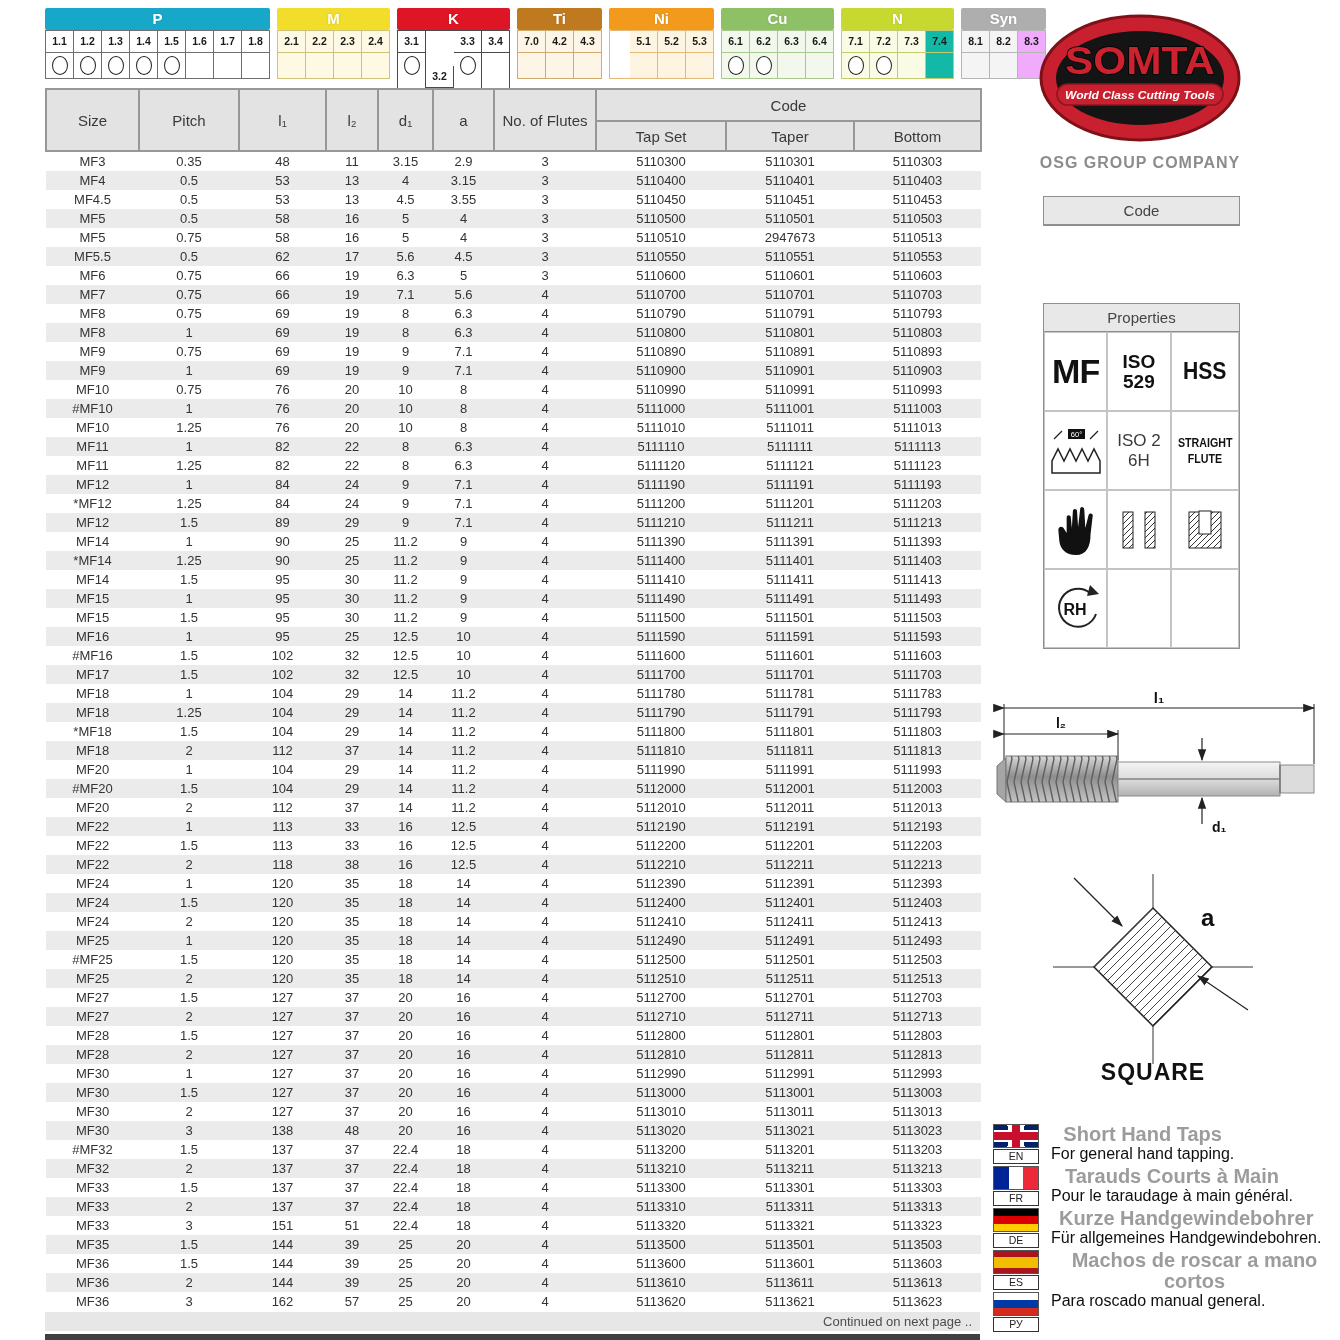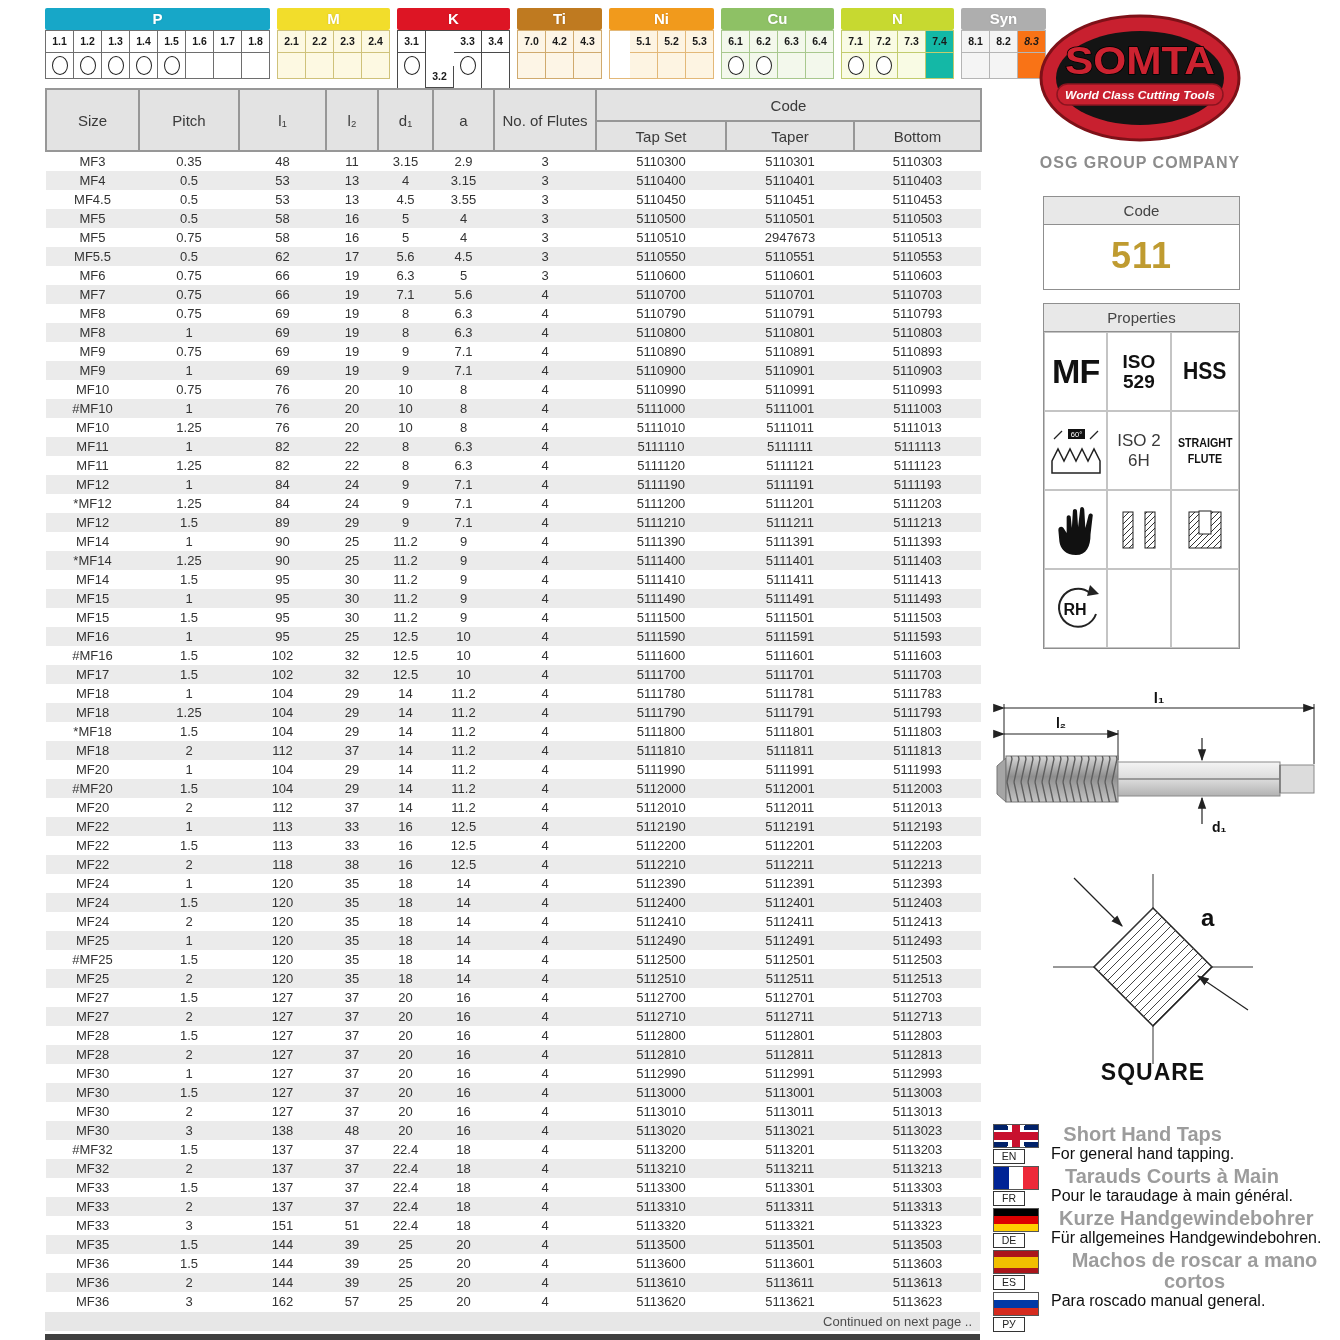--- a/index.html
+++ b/index.html
@@ -47,21 +47,21 @@
   .p-iso2{font-size:17px;color:#3a3a3a;line-height:1.15;}
   .p-flute{font-size:13px;font-weight:bold;color:#111;transform:scaleX(.82);line-height:1.2;white-space:nowrap;}
 
   .tap-drawing{position:absolute;left:2px;top:690px;}
   .square-drawing{position:absolute;left:48px;top:852px;}
 
   .langs{position:absolute;left:3px;top:1124px;display:flex;flex-direction:column;gap:2px;width:345px;}
   .lang-item{display:flex;gap:12px;align-items:flex-start;height:40px;}
   .flag-col{width:46px;flex:0 0 46px;}
   .flag{width:46px;height:24px;border:1px solid #555;box-sizing:border-box;}
-  .flag-label{width:32px;height:15px;border:1px solid #333;font-size:10.5px;line-height:13px;text-align:center;margin-top:1px;box-sizing:border-box;color:#222;background:#fff;}
+  .flag-label{width:46px;height:15px;border:1px solid #333;font-size:10.5px;line-height:13px;text-align:center;margin-top:1px;box-sizing:border-box;color:#222;background:#fff;}
   .lang-title{font-size:20px;font-weight:bold;color:#9c9c9c;line-height:1.05;text-align:center;}
   .lang-sub{font-size:16px;color:#0f0f0f;line-height:1.15;}
 
   .flag-uk{background:
     linear-gradient(to right, transparent 40%, #c8102e 40%, #c8102e 60%, transparent 60%),
     linear-gradient(to bottom, transparent 33%, #c8102e 33%, #c8102e 67%, transparent 67%),
     linear-gradient(to right, transparent 32%, #fff 32%, #fff 68%, transparent 68%),
     linear-gradient(to bottom, transparent 22%, #fff 22%, #fff 78%, transparent 78%),
     linear-gradient(60deg, transparent 45%, #fff 45%, #fff 55%, transparent 55%),
     linear-gradient(-60deg, transparent 45%, #fff 45%, #fff 55%, transparent 55%),
@@ -260,21 +260,21 @@
         <div class="mat-head" style="background: rgb(174, 174, 174);">Syn</div>
         <div class="mat-cells" style="border-color: rgb(181, 181, 181);">
           <div class="mat-cell" style="border-color: rgb(181, 181, 181); background: rgb(244, 244, 244);">
             <div class="mat-num">8.1</div>
             <div class="mat-cir"></div>
           </div>
           <div class="mat-cell" style="border-color: rgb(181, 181, 181); background: rgb(244, 244, 244);">
             <div class="mat-num">8.2</div>
             <div class="mat-cir"></div>
           </div>
-          <div class="mat-cell" style="border-color: rgb(181, 181, 181); background: #f97316; font-style: italic;">
+          <div class="mat-cell" style="border-color: rgb(181, 181, 181); background: #f0abfc;">
             <div class="mat-num">8.3</div>
             <div class="mat-cir"></div>
           </div>
         </div>
       </div>
     </div>
 
   <div class="main-table">
     <table>
       <colgroup>
@@ -1053,21 +1053,20 @@
         <ellipse cx="105" cy="64" rx="84" ry="47" fill="#141414"></ellipse>
         <text x="105" y="60" text-anchor="middle" font-size="38" font-weight="bold" font-family="Liberation Sans, DejaVu Sans, sans-serif" fill="#cc2230" stroke="#000" stroke-width="1.4" paint-order="stroke" textLength="150" lengthAdjust="spacingAndGlyphs">SOMTA</text>
         <rect x="22" y="70" width="166" height="21" rx="10.5" fill="#c8202f" stroke="#8c1420" stroke-width="1.5"></rect>
         <text x="105" y="85" text-anchor="middle" font-size="11.5" font-weight="bold" font-style="italic" fill="#fff" font-family="Liberation Sans, DejaVu Sans, sans-serif" textLength="150" lengthAdjust="spacingAndGlyphs">World Class Cutting Tools</text>
       </svg>
       <div class="osg-text">OSG GROUP COMPANY</div>
     </div>
 
     <div class="code-box">
       <div class="box-head">Code</div>
-      <div class="code-value">511</div>
     </div>
 
     <div class="props-box">
       <div class="props-head">Properties</div>
       <div class="props-grid">
         <div class="props-cell">
           <span class="p-mf">MF</span>
         </div>
         <div class="props-cell">
           <span class="p-iso">ISO</span>

